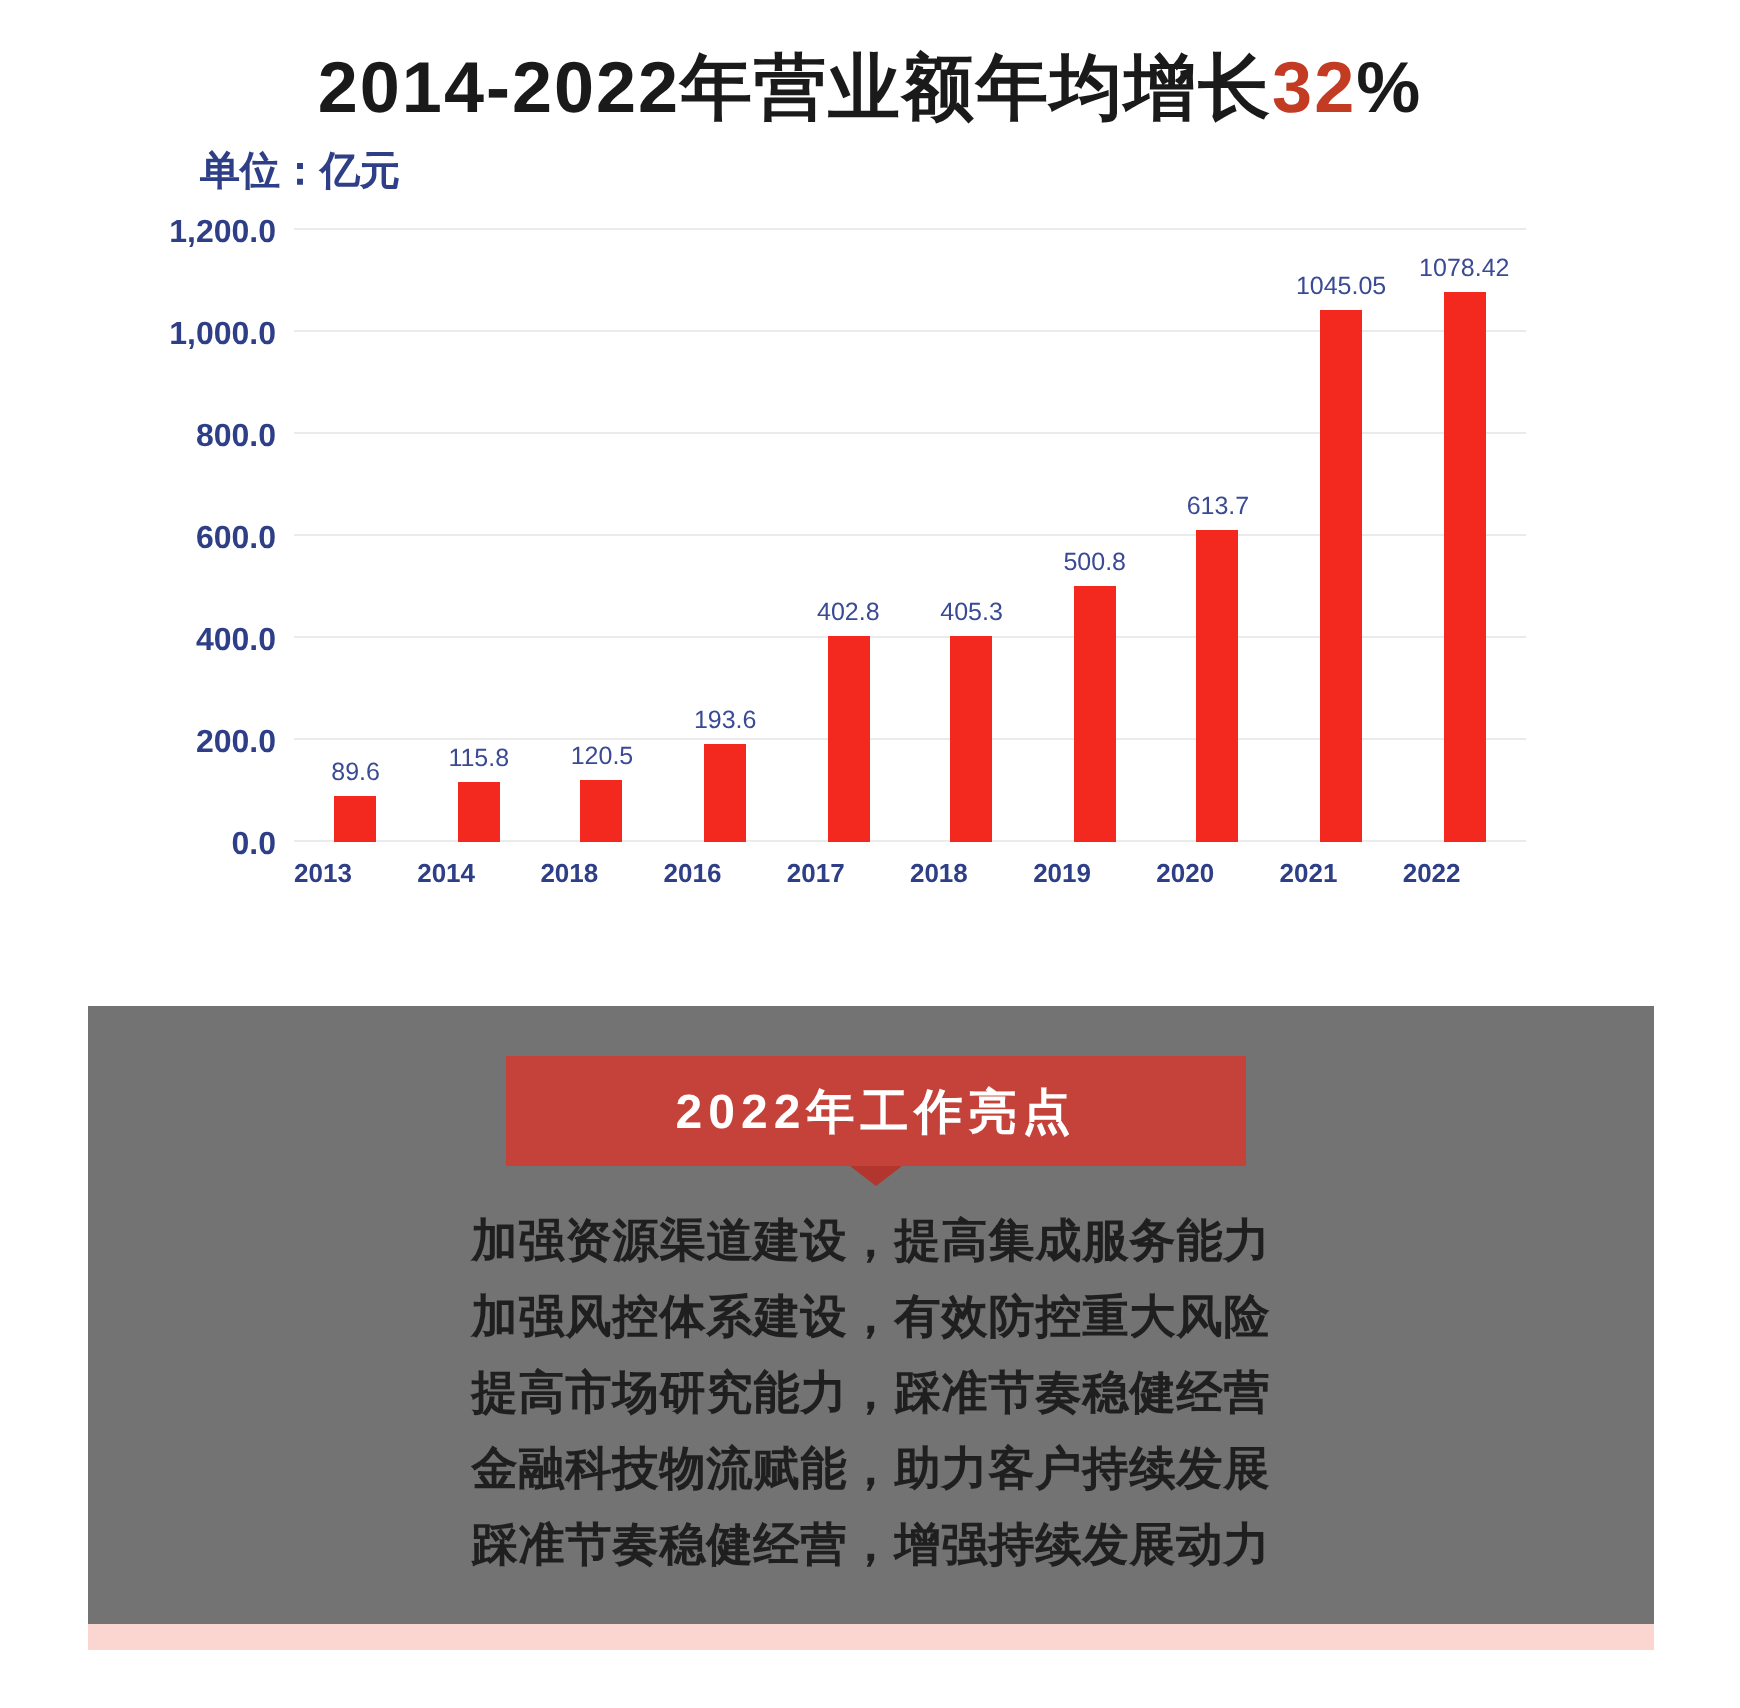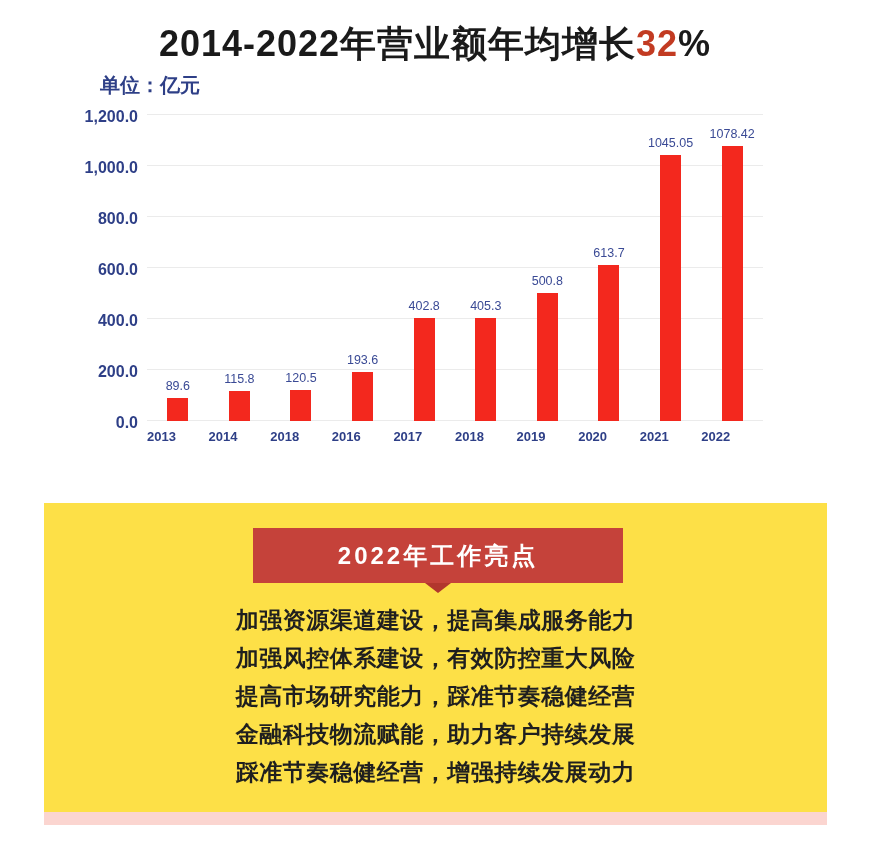--- a/index.html
+++ b/index.html
@@ -44,21 +44,21 @@
     font-size:12.5px;color:#3a4a95;margin-bottom:5px;white-space:nowrap;
   }
   .bar{width:21px;}
   .bar-year{
     position:absolute;top:calc(100% + 8px);left:0;width:100%;text-align:left;
     font-size:13px;font-weight:bold;color:#2e3f87;
   }
   
   .highlight-section{
     position:absolute;left:44px;top:503px;width:783px;height:309px;
-    background:#fde047;
+    background:#737373;
   }
   .banner{
     position:absolute;left:209px;top:25px;width:370px;height:55px;
     background:#c5423a;
     display:flex;align-items:center;justify-content:center;
     color:#ffffff;font-size:24px;font-weight:bold;letter-spacing:3px;
   }
   .banner-arrow{
     position:absolute;left:50%;top:100%;transform:translateX(-50%);
     width:0;height:0;

